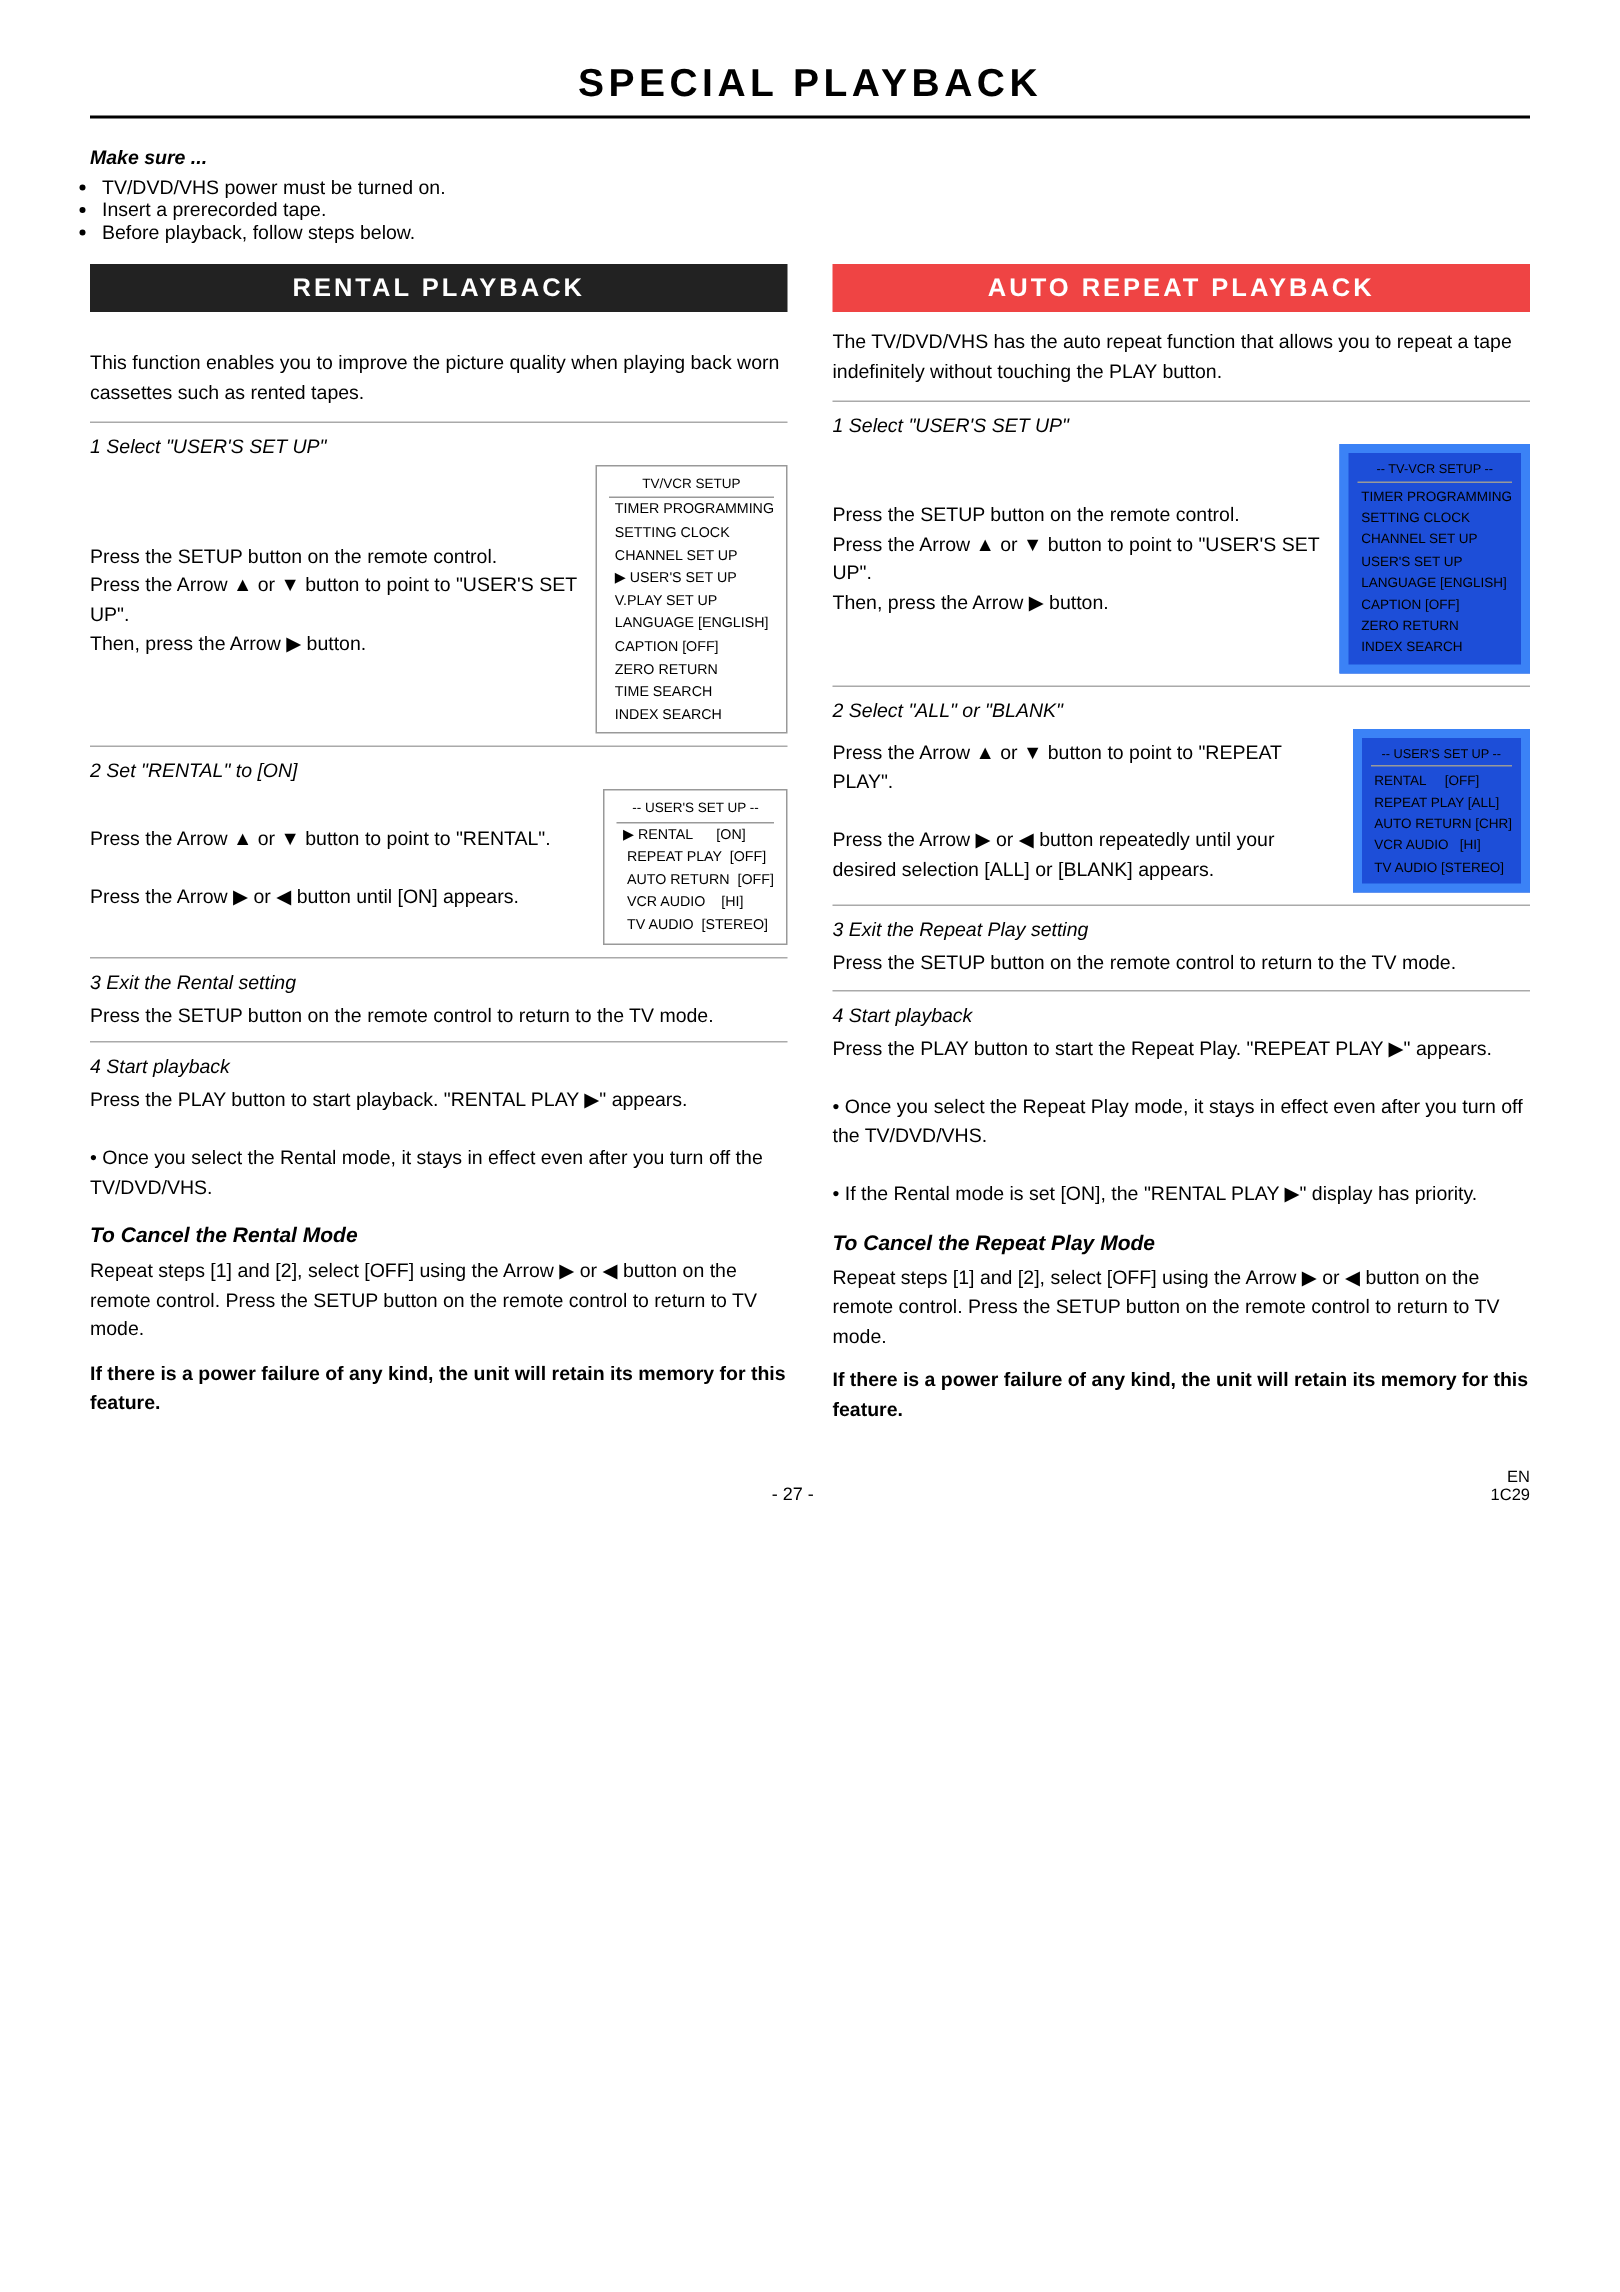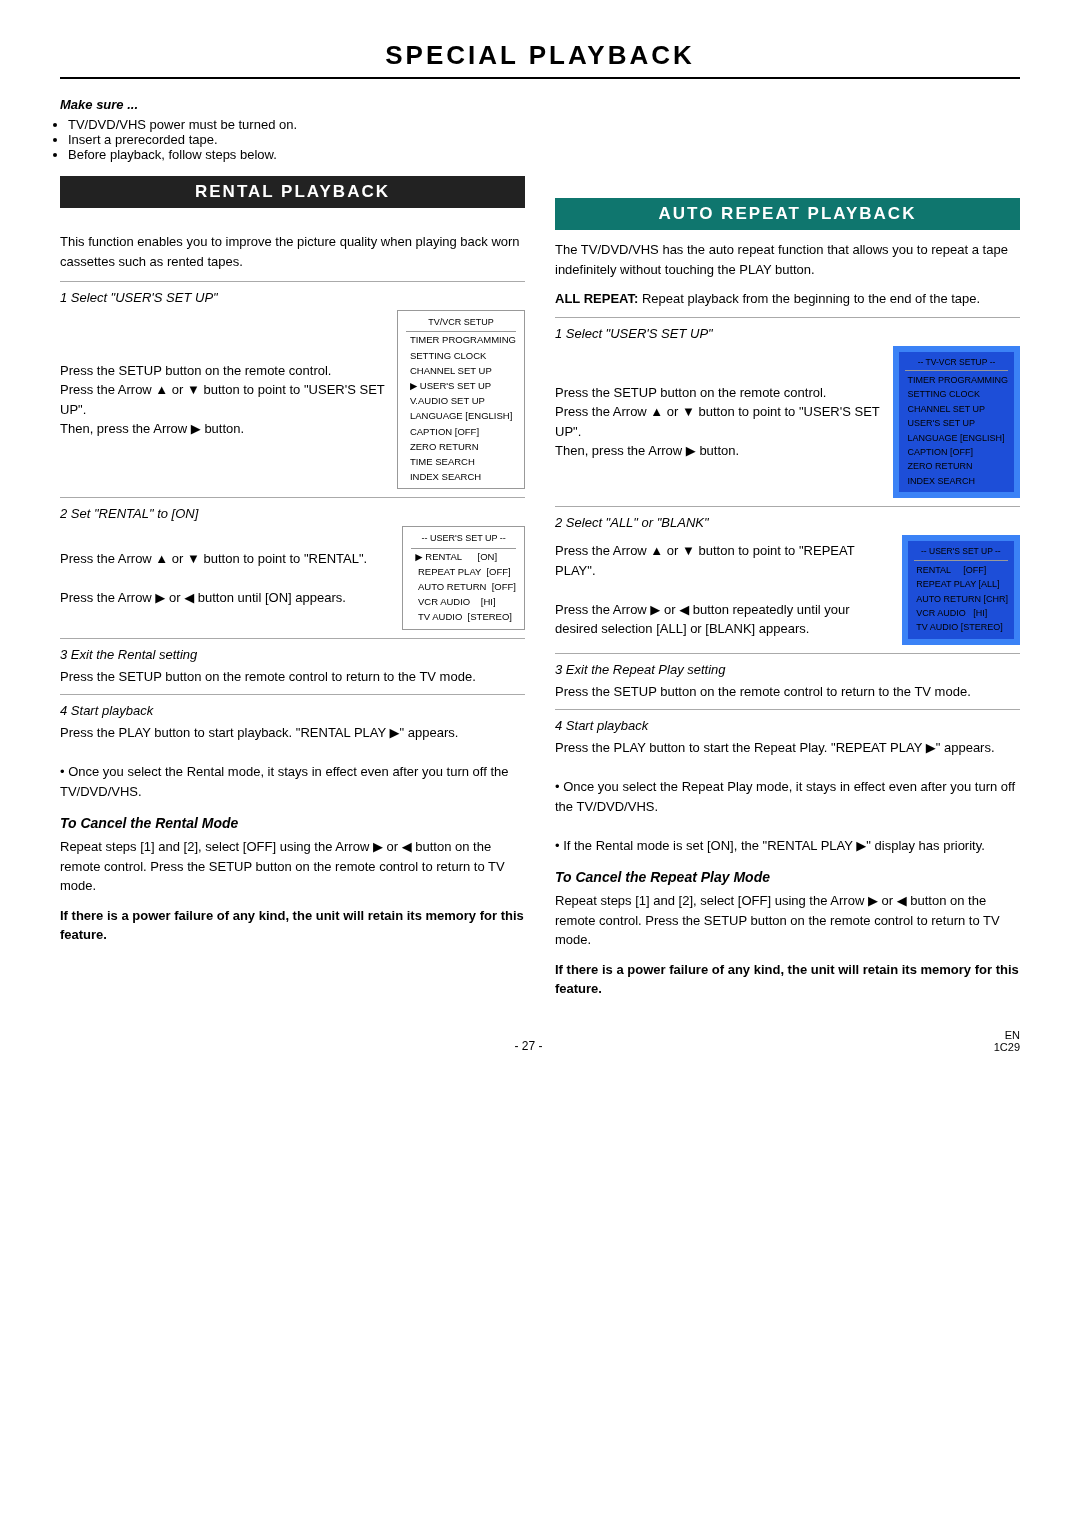--- a/index.html
+++ b/index.html
@@ -43,29 +43,28 @@
       background: #222;
       color: #fff;
       text-align: center;
       font-size: 17px;
       font-weight: bold;
       letter-spacing: 2px;
       padding: 6px 0;
       margin-bottom: 24px;
     }
     .section-header-auto {
-      background: #0f766e;
+      background: #ef4444;
       color: #fff;
       text-align: center;
       font-size: 17px;
       font-weight: bold;
       letter-spacing: 2px;
       padding: 6px 10px;
       margin-bottom: 10px;
-      margin-top: 22px;
     }
     .body-text {
       font-size: 13px;
       margin-bottom: 10px;
       line-height: 1.5;
     }
     .step-block {
       border-top: 1px solid #aaa;
       padding-top: 8px;
       margin-bottom: 8px;
@@ -198,21 +197,21 @@
           <span>Press the SETUP button on the remote control.</span><br>
           <span>Press the Arrow ▲ or ▼ button to point to "USER'S SET UP".</span><br>
           <span>Then, press the Arrow ▶ button.</span>
         </div>
         <div class="menu-box">
           <div class="menu-title">TV/VCR SETUP</div>
           <div class="menu-item">TIMER PROGRAMMING</div>
           <div class="menu-item">SETTING CLOCK</div>
           <div class="menu-item">CHANNEL SET UP</div>
           <div class="menu-item selected">USER'S SET UP</div>
-          <div class="menu-item">V.AUDIO SET UP</div>
+          <div class="menu-item">V.PLAY SET UP</div>
           <div class="menu-item">LANGUAGE [ENGLISH]</div>
           <div class="menu-item">CAPTION [OFF]</div>
           <div class="menu-item">ZERO RETURN</div>
           <div class="menu-item">TIME SEARCH</div>
           <div class="menu-item">INDEX SEARCH</div>
         </div>
       </div>
     </div>
 
     <div class="step-block">
@@ -257,24 +256,20 @@
       <p class="body-text">Repeat steps [1] and [2], select [OFF] using the Arrow ▶ or ◀ button on the remote control. Press the SETUP button on the remote control to return to TV mode.</p>
       <p class="bold-note">If there is a power failure of any kind, the unit will retain its memory for this feature.</p>
     </div>
   </div>
 
   <div class="col-right">
     <div class="section-header-auto">AUTO REPEAT PLAYBACK</div>
 
     <p class="auto-repeat-intro">The TV/DVD/VHS has the auto repeat function that allows you to repeat a tape indefinitely without touching the PLAY button.</p>
 
-    <div class="definition-block">
-      <span class="bold-label">ALL REPEAT:</span>
-      <span>Repeat playback from the beginning to the end of the tape.</span>
-    </div>
 
     <div class="step-block">
       <div class="step-title">
         <span class="step-num">1</span>&nbsp;<span>Select "USER'S SET UP"</span>
       </div>
       <div class="step-content">
         <div class="step-text">
           <span>Press the SETUP button on the remote control.</span><br>
           <span>Press the Arrow ▲ or ▼ button to point to "USER'S SET UP".</span><br>
           <span>Then, press the Arrow ▶ button.</span>

